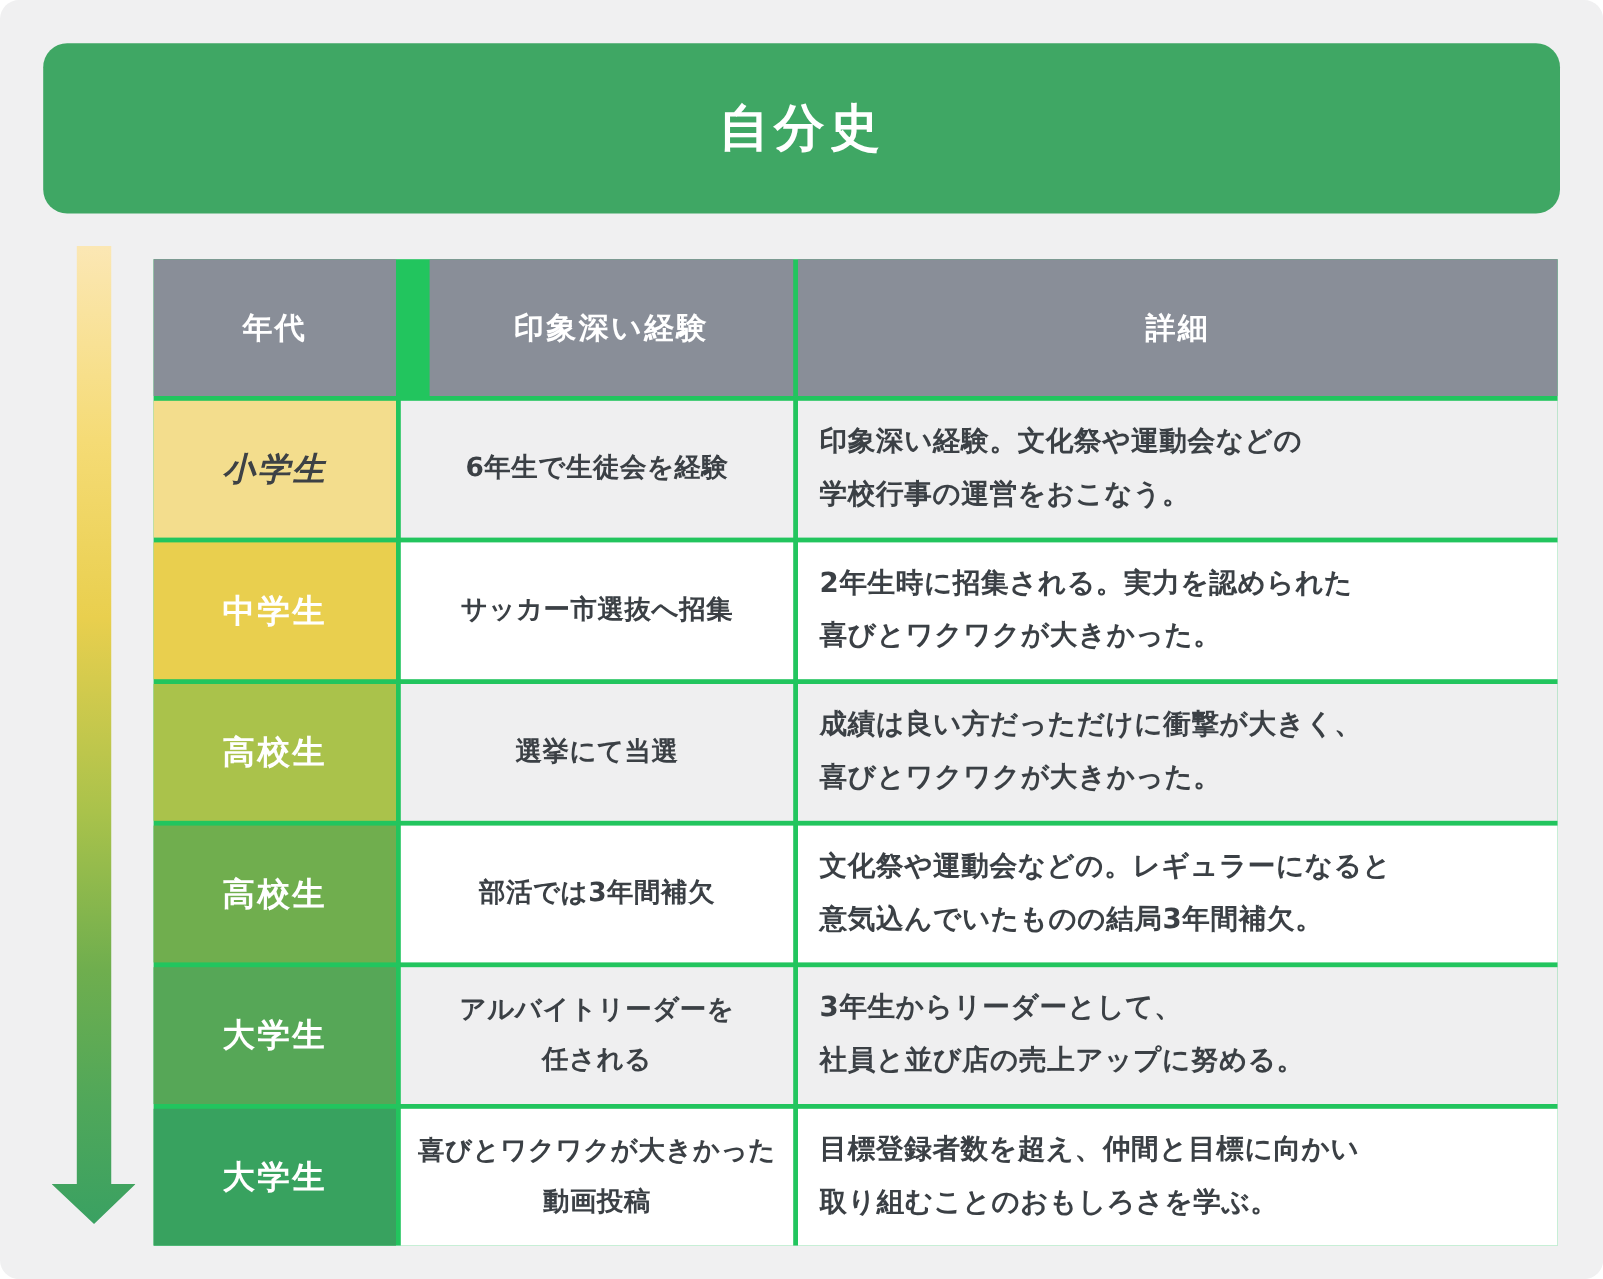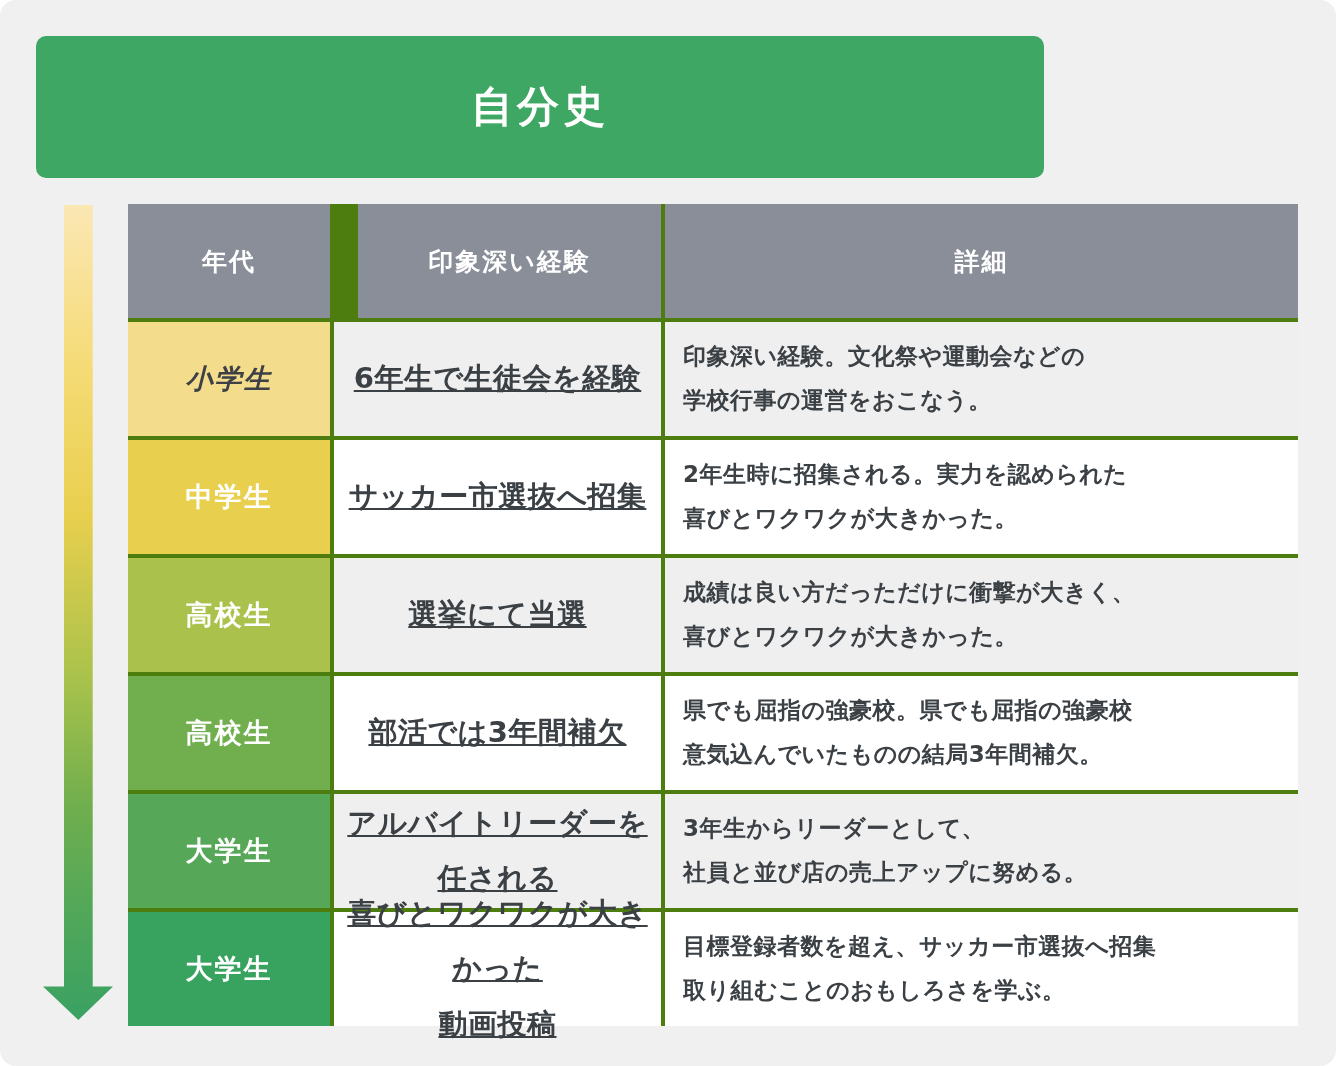--- a/index.html
+++ b/index.html
@@ -14,24 +14,24 @@
     width: 1336px;
     height: 1066px;
     background: #f0f0f1;
     border-radius: 16px;
     overflow: hidden;
   }
   .banner {
     position: absolute;
     left: 36px;
     top: 36px;
-    width: 1008px;
+    width: 1264px;
     height: 142px;
     background: #3fa764;
-    border-radius: 10px;
+    border-radius: 20px;
     display: flex;
     align-items: center;
     justify-content: center;
   }
   .banner-title {
     color: #ffffff;
     font-size: 42px;
     font-weight: 700;
     letter-spacing: 4px;
   }
@@ -40,26 +40,26 @@
     left: 43px;
     top: 205px;
     width: 70px;
     height: 815px;
     background: linear-gradient(180deg, #fbe7b4 0%, #f5db75 20%, #e9cf4e 38%, #a9c24b 58%, #6fae4e 74%, #4fa75a 88%, #3aa162 100%);
     clip-path: polygon(30% 0%, 71% 0%, 71% 95.9%, 100% 95.9%, 50.5% 100%, 0% 95.9%, 30% 95.9%);
   }
   .history-table {
     position: absolute;
     left: 128px;
-    top: 204px;
+    top: 216px;
     width: 1170px;
     display: grid;
     grid-template-columns: 202px 327px 1fr;
     gap: 4px;
-    background: #4d7c0f;
+    background: #22c55e;
   }
   .row { display: contents; }
   .cell {
     height: 114px;
     display: flex;
     align-items: center;
     justify-content: center;
     text-align: center;
     font-weight: 700;
     color: #3b4045;
@@ -69,25 +69,24 @@
     color: #ffffff;
     font-size: 25px;
     letter-spacing: 2px;
   }
   .era {
     font-size: 27px;
     letter-spacing: 2px;
     color: #ffffff;
   }
   .exp {
-    font-size: 29px;
+    font-size: 22px;
     line-height: 1.9;
     white-space: pre-line;
     letter-spacing: 0.5px;
-    text-decoration: underline;
   }
   .detail {
     font-size: 23px;
     line-height: 1.9;
     white-space: pre-line;
     justify-content: flex-start;
     text-align: left;
     padding: 0 14px 0 18px;
     letter-spacing: 0.5px;
   }
@@ -130,34 +129,34 @@
     <div class="row row-odd">
       <div class="cell era" style="background-color: rgb(170, 194, 75); color: rgb(255, 255, 255);">高校生</div>
       <div class="cell exp">選挙にて当選</div>
       <div class="cell detail">成績は良い方だっただけに衝撃が大きく、
 喜びとワクワクが大きかった。</div>
     </div>
 
     <div class="row row-even">
       <div class="cell era" style="background-color: rgb(112, 174, 78); color: rgb(255, 255, 255);">高校生</div>
       <div class="cell exp">部活では3年間補欠</div>
-      <div class="cell detail">県でも屈指の強豪校。県でも屈指の強豪校
+      <div class="cell detail">文化祭や運動会などの。レギュラーになると
 意気込んでいたものの結局3年間補欠。</div>
     </div>
 
     <div class="row row-odd">
       <div class="cell era" style="background-color: rgb(86, 167, 87); color: rgb(255, 255, 255);">大学生</div>
       <div class="cell exp">アルバイトリーダーを
 任される</div>
       <div class="cell detail">3年生からリーダーとして、
 社員と並び店の売上アップに努める。</div>
     </div>
 
     <div class="row row-even">
       <div class="cell era" style="background-color: rgb(56, 162, 95); color: rgb(255, 255, 255);">大学生</div>
       <div class="cell exp">喜びとワクワクが大きかった
 動画投稿</div>
-      <div class="cell detail">目標登録者数を超え、サッカー市選抜へ招集
+      <div class="cell detail">目標登録者数を超え、仲間と目標に向かい
 取り組むことのおもしろさを学ぶ。</div>
     </div>
 
   </div>
 </div>
 
 </body></html>

